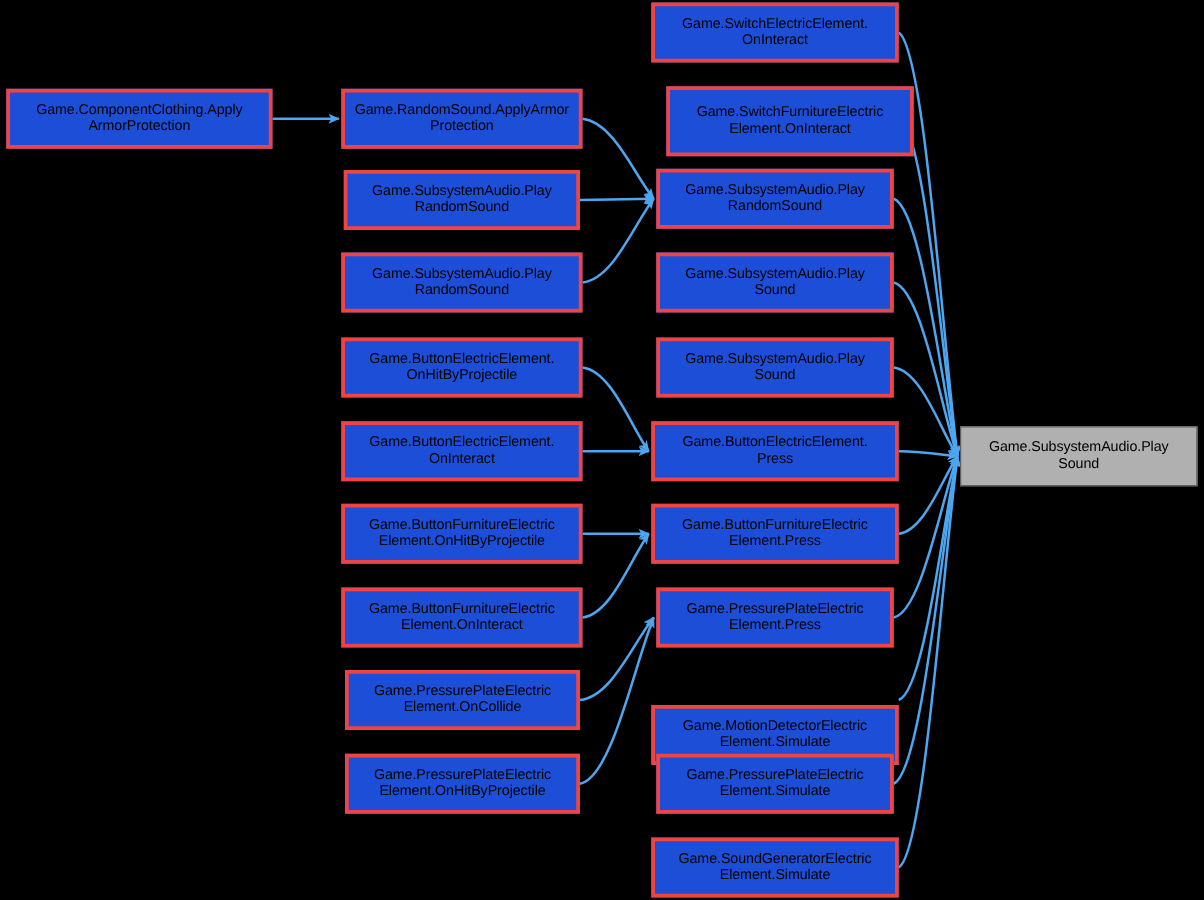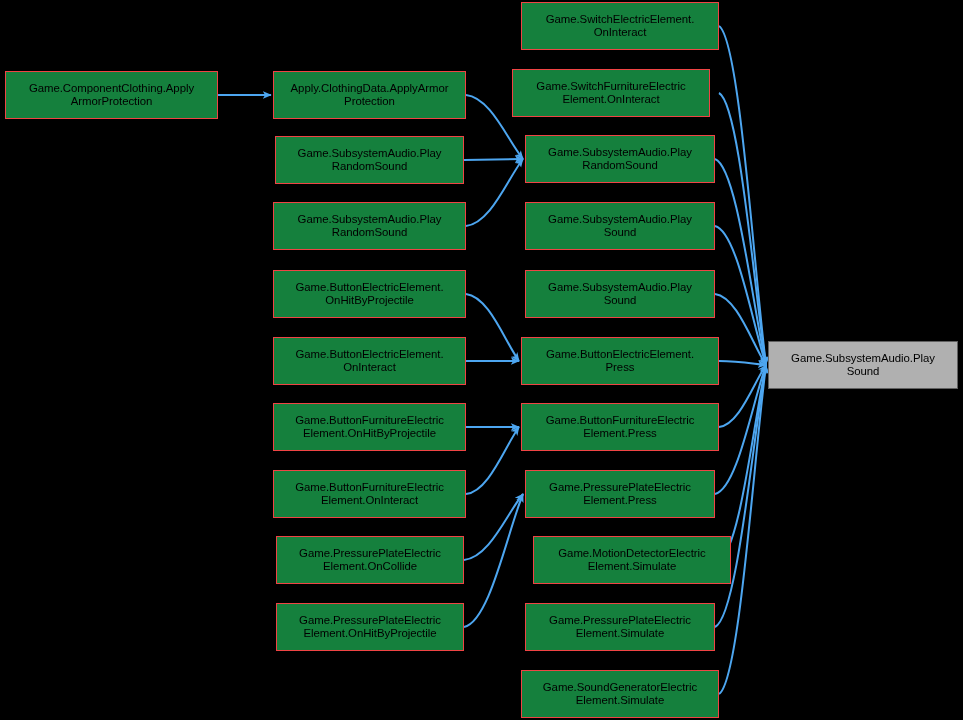--- a/index.html
+++ b/index.html
@@ -1,21 +1,21 @@
 <!DOCTYPE html>
 <html><head>
 <meta charset="utf-8">
 <style>
   html,body{margin:0;padding:0;background:#000;}
   body{width:963px;height:720px;overflow:hidden;
        font-family:"Liberation Sans","DejaVu Sans",sans-serif;}
   #graph{position:relative;width:963px;height:720px;background:#000;}
   svg.edges{position:absolute;left:0;top:0;width:963px;height:720px;pointer-events:none;}
   .node{position:absolute;box-sizing:border-box;
-        background:#15803d;border:1px solid #ef4444;
+        background:#1d4ed8;border:3px solid #ef4444;
         display:flex;align-items:center;justify-content:center;
         text-align:center;line-height:1.18;
         color:#000000;font-size:11.4px;letter-spacing:-0.05px;
         padding:0 3px;overflow:hidden;}
   .node.current{background:#b0b0b0;border:1px solid #606060;}
   .node .lbl{display:block;white-space:pre-line;}
 </style>
 </head>
 <body>
 
@@ -49,21 +49,21 @@
         <path d="M715,627 C737.26,616.52 752.1,443.6 766,365" fill="none" stroke="#4da6f0" stroke-width="2" marker-end="url(#ah)"></path>
         <path d="M719,694 C739.58,680.84 753.3,463.7 766,365" fill="none" stroke="#4da6f0" stroke-width="2" marker-end="url(#ah)"></path>
       </g>
   </svg>
   <div id="node-layer">
       <div class="node" style="left: 5px; top: 71px; width: 213px; height: 48px; align-items: center;">
         <span class="lbl">Game.ComponentClothing.Apply
 ArmorProtection</span>
       </div>
       <div class="node" style="left: 273px; top: 71px; width: 193px; height: 48px;">
-        <span class="lbl">Apply.ClothingData.ApplyArmor
+        <span class="lbl">Game.RandomSound.ApplyArmor
 Protection</span>
       </div>
       <div class="node" style="left: 275px; top: 136px; width: 189px; height: 48px;">
         <span class="lbl">Game.SubsystemAudio.Play
 RandomSound</span>
       </div>
       <div class="node" style="left: 273px; top: 202px; width: 193px; height: 48px;">
         <span class="lbl">Game.SubsystemAudio.Play
 RandomSound</span>
       </div>
@@ -88,21 +88,21 @@
 Element.OnCollide</span>
       </div>
       <div class="node" style="left: 276px; top: 603px; width: 188px; height: 48px;">
         <span class="lbl">Game.PressurePlateElectric
 Element.OnHitByProjectile</span>
       </div>
       <div class="node" style="left: 521px; top: 2px; width: 198px; height: 48px;">
         <span class="lbl">Game.SwitchElectricElement.
 OnInteract</span>
       </div>
-      <div class="node" style="left: 512px; top: 69px; width: 198px; height: 48px;">
+      <div class="node" style="left: 533px; top: 69px; width: 198px; height: 56px;">
         <span class="lbl">Game.SwitchFurnitureElectric
 Element.OnInteract</span>
       </div>
       <div class="node" style="left: 525px; top: 135px; width: 190px; height: 48px;">
         <span class="lbl">Game.SubsystemAudio.Play
 RandomSound</span>
       </div>
       <div class="node" style="left: 525px; top: 202px; width: 190px; height: 48px;">
         <span class="lbl">Game.SubsystemAudio.Play
 Sound</span>
@@ -116,21 +116,21 @@
 Press</span>
       </div>
       <div class="node" style="left: 521px; top: 403px; width: 198px; height: 48px;">
         <span class="lbl">Game.ButtonFurnitureElectric
 Element.Press</span>
       </div>
       <div class="node" style="left: 525px; top: 470px; width: 190px; height: 48px;">
         <span class="lbl">Game.PressurePlateElectric
 Element.Press</span>
       </div>
-      <div class="node" style="left: 521px; top: 536px; width: 198px; height: 48px; margin-left: 12px;">
+      <div class="node" style="left: 521px; top: 564px; width: 198px; height: 48px;">
         <span class="lbl">Game.MotionDetectorElectric
 Element.Simulate</span>
       </div>
       <div class="node" style="left: 525px; top: 603px; width: 190px; height: 48px;">
         <span class="lbl">Game.PressurePlateElectric
 Element.Simulate</span>
       </div>
       <div class="node" style="left: 521px; top: 670px; width: 198px; height: 48px; text-align: center;">
         <span class="lbl">Game.SoundGeneratorElectric
 Element.Simulate</span>

